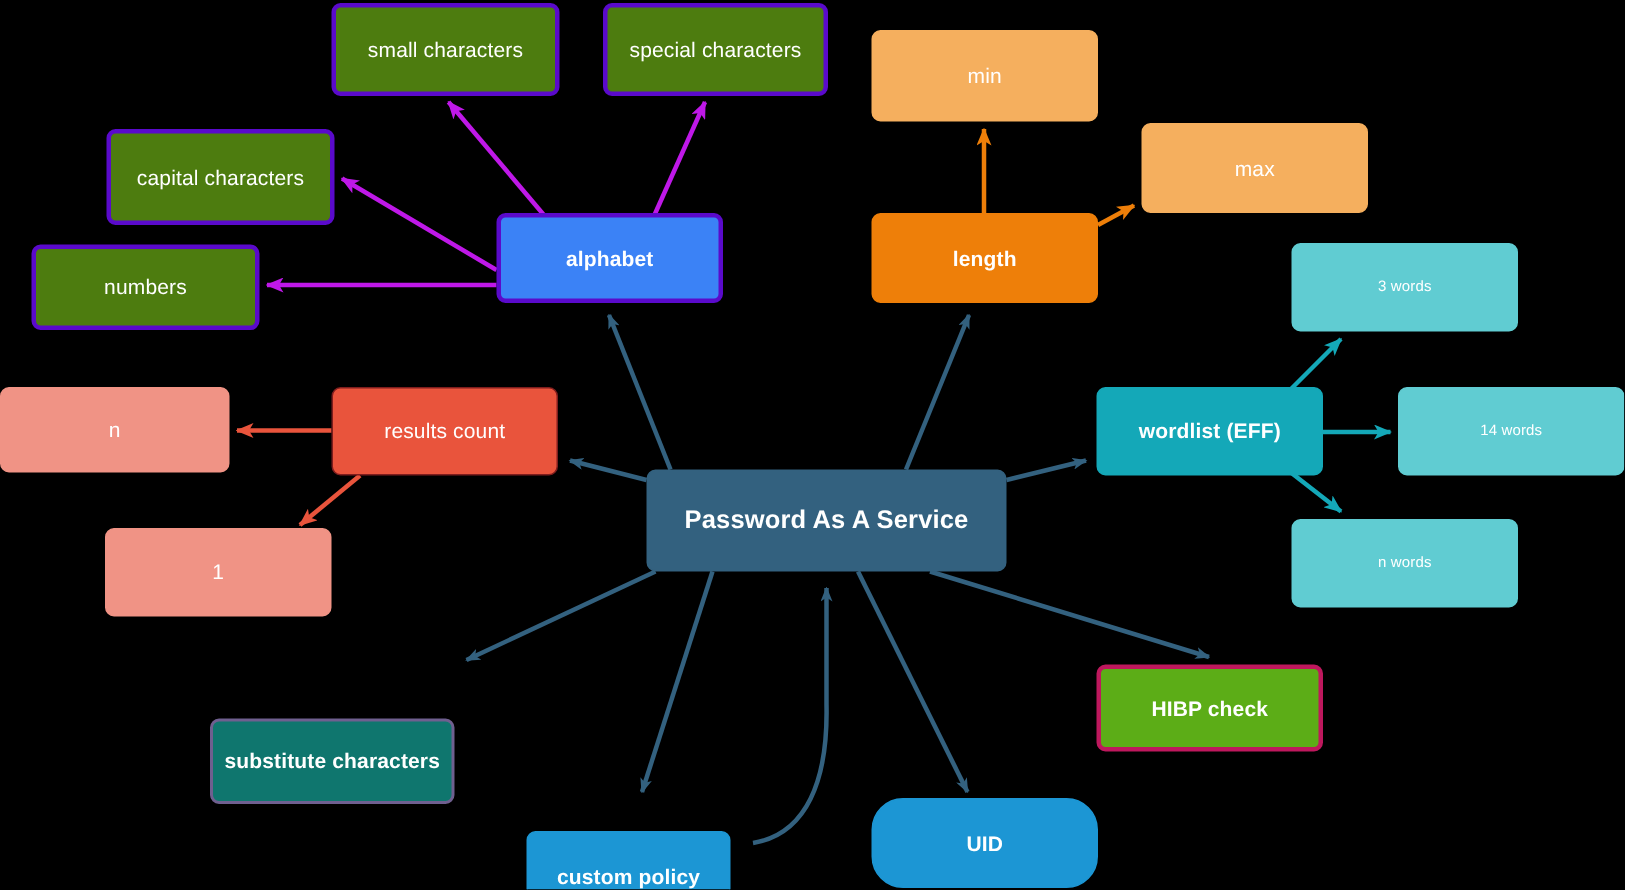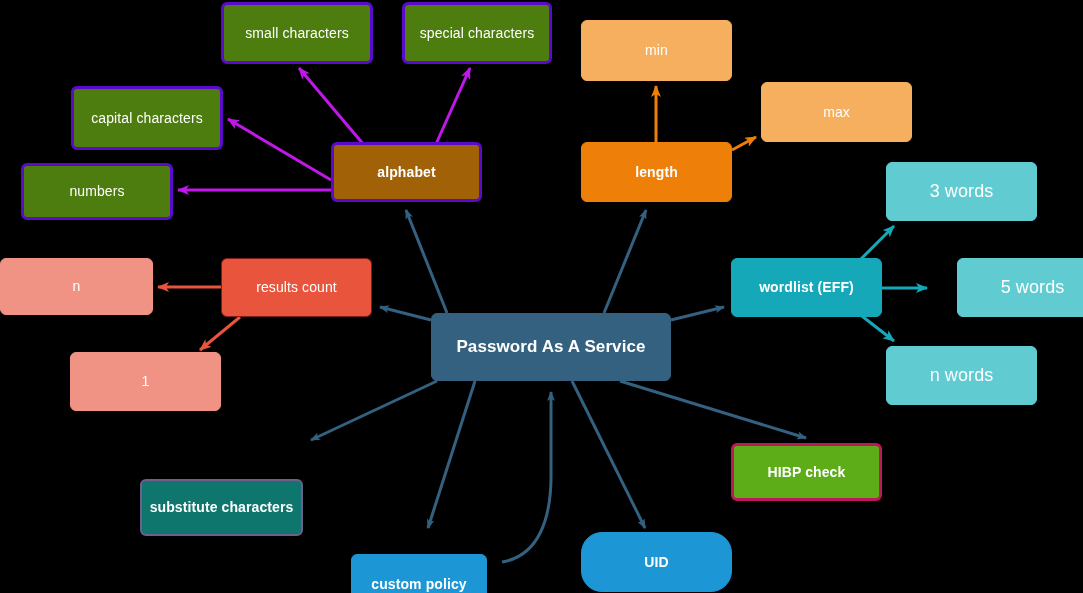--- a/index.html
+++ b/index.html
@@ -48,21 +48,21 @@
     border: 1px solid #33617F;
     font-weight: bold;
     font-size: 17px;
   }
   .s-purple {
     background: #4d7c0f;
     border: 3px solid #5A0ACB;
     font-size: 14px;
   }
   .s-purple-bold {
-    background: #a16207;
+    background: #3b82f6;
     border: 3px solid #5A0ACB;
     font-size: 14px;
     font-weight: bold;
   }
   .s-orange-dark {
     background: #EE7F09;
     border: 1px solid #EE7F09;
     font-size: 14px;
     font-weight: bold;
   }
@@ -84,22 +84,21 @@
   }
   .s-teal-dark {
     background: #14A8B8;
     border: 1px solid #14A8B8;
     font-size: 14px;
     font-weight: bold;
   }
   .s-teal-light {
     background: #60CCD2;
     border: 1px solid #60CCD2;
-    font-size: 18px;
-    margin-left: 25px;
+    font-size: 10px;
   }
   .s-blue {
     background: #1C96D4;
     border: 1px solid #1C96D4;
     font-size: 14px;
     font-weight: bold;
   }
   .s-green {
     background: #5CAD17;
     border: 3px solid #be185d;
@@ -213,21 +212,21 @@
 
   <div class="node s-orange-dark" style="left:581px; top:142px; width:151px; height:60px;">
     <span class="node-label">length</span>
   </div>
 
   <div class="node s-teal-light" style="left:861px; top:162px; width:151px; height:59px;">
     <span class="node-label">3 words</span>
   </div>
 
   <div class="node s-teal-light" style="left:932px; top:258px; width:151px; height:59px;">
-    <span class="node-label">5 words</span>
+    <span class="node-label">14 words</span>
   </div>
 
   <div class="node s-teal-light" style="left:861px; top:346px; width:151px; height:59px;">
     <span class="node-label">n words</span>
   </div>
 
   <div class="node s-teal-dark" style="left:731px; top:258px; width:151px; height:59px;align-items:center;">
     <span class="node-label">wordlist (EFF)</span>
   </div>
 

